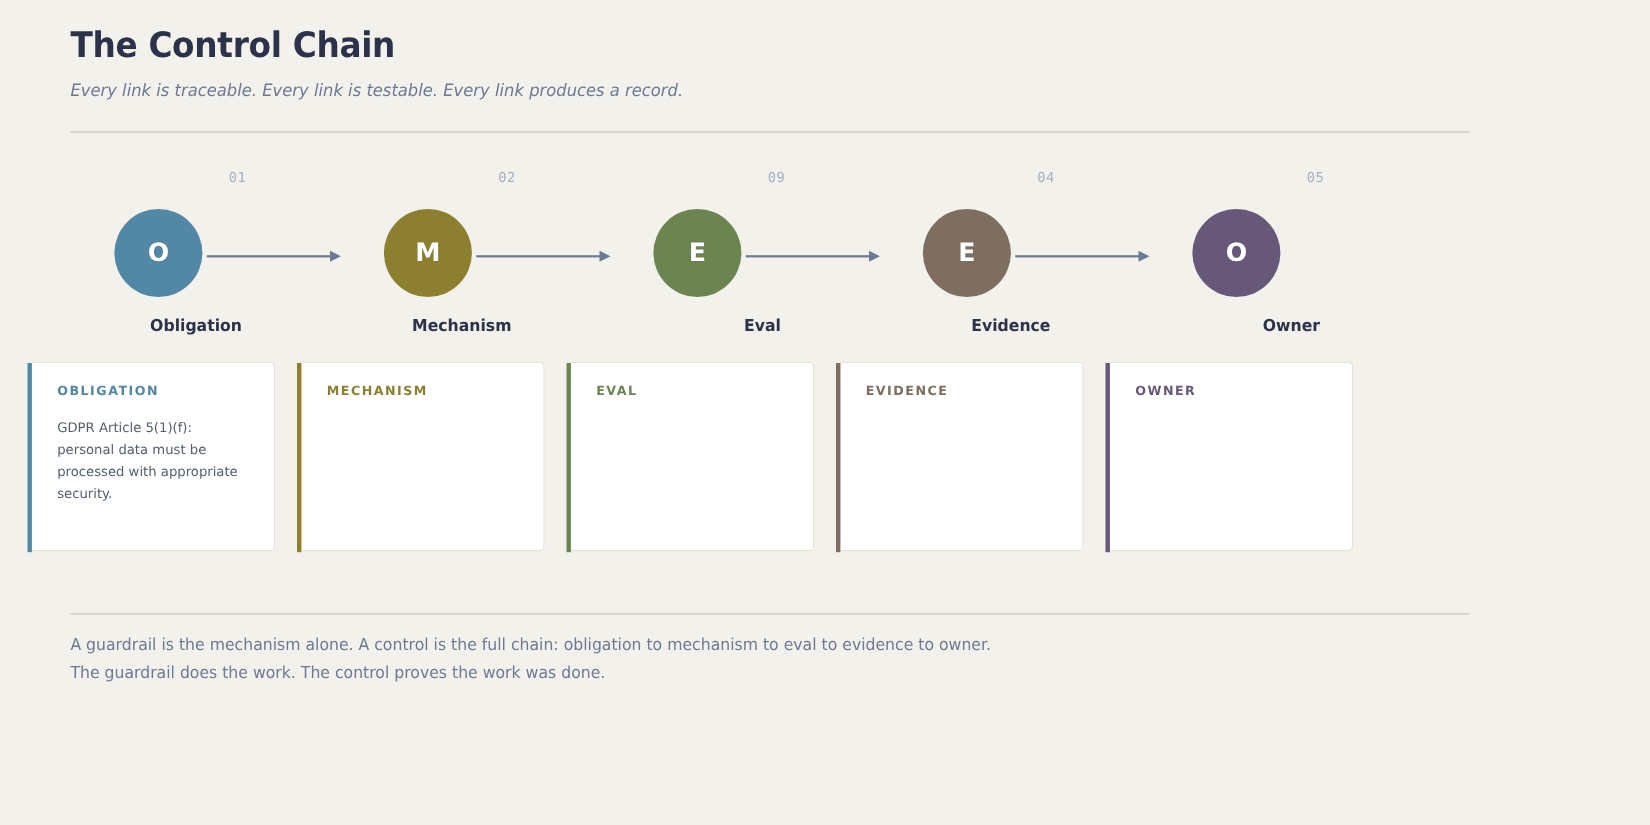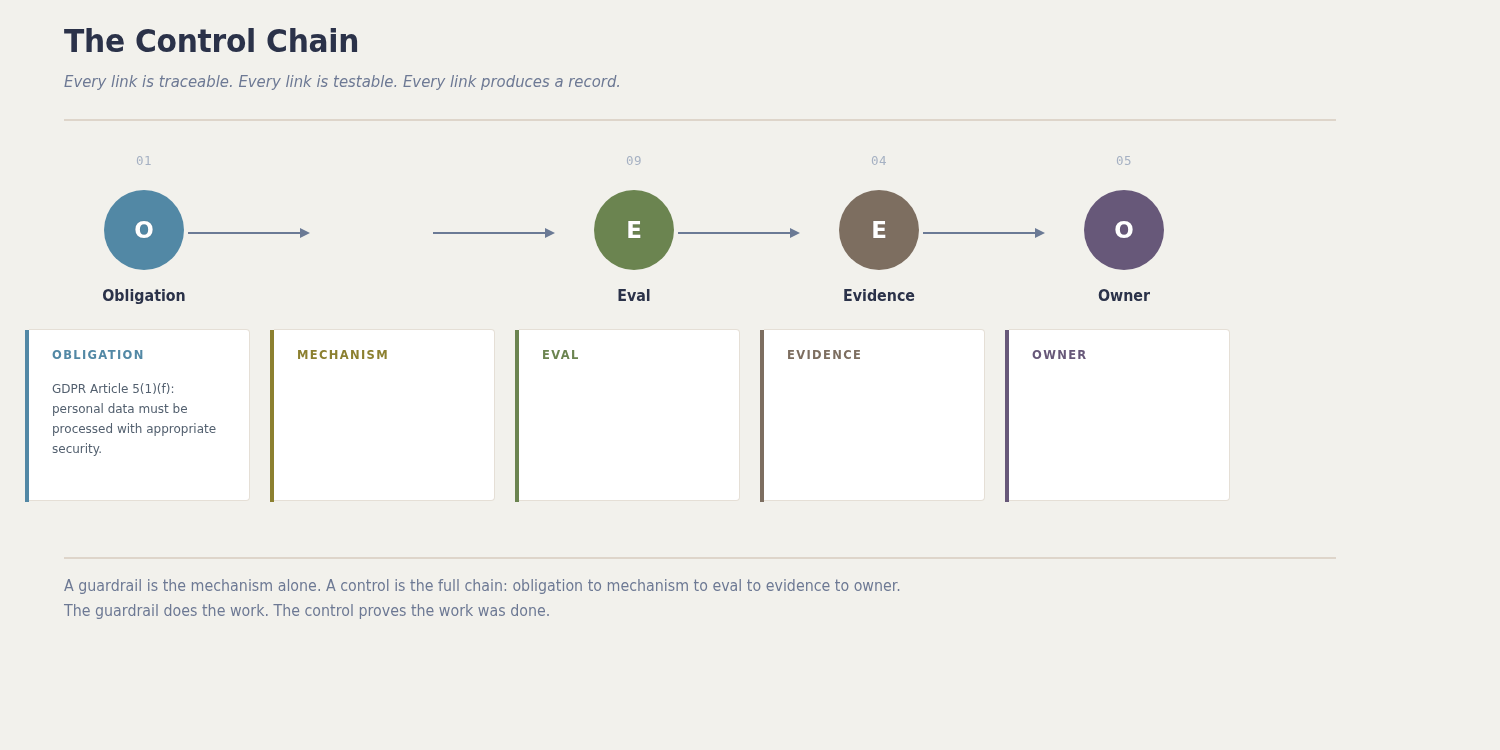--- a/index.html
+++ b/index.html
@@ -50,21 +50,21 @@
   
   .chain {
     position: absolute;
     left: 64px; top: 155px;
     width: 1112px; height: 150px;
   }
   .node {
     position: absolute;
     top: 0;
     width: 160px;
-    text-align: center;
+    text-align: right;
   }
   .node-num {
     font-family: "DejaVu Sans Mono", monospace;
     font-size: 12.5px;
     color: #a6b1c3;
     letter-spacing: 0.5px;
     line-height: 1;
     height: 14px;
   }
   .node-circle {
@@ -170,20 +170,25 @@
 
   <div class="rule rule-top"></div>
 
   <div class="chain">
 
     <div class="node" style="left:0px">
       <div class="node-num">01</div>
       <div class="node-circle" id="c0" style="background: rgb(82, 136, 165);">O</div>
       <div class="node-label">Obligation</div>
     </div>
+    <div class="node" style="left:245px">
+      <div class="node-num">02</div>
+      <div class="node-circle" id="c1" style="background: rgb(140, 128, 48);">M</div>
+      <div class="node-label">Mechanism</div>
+    </div>
     <div class="node" style="left:490px">
       <div class="node-num">09</div>
       <div class="node-circle" id="c2" style="background: rgb(107, 132, 80);">E</div>
       <div class="node-label">Eval</div>
     </div>
     <div class="node" style="left:735px">
       <div class="node-num">04</div>
       <div class="node-circle" id="c3" style="background: rgb(125, 110, 96);">E</div>
       <div class="node-label">Evidence</div>
     </div>

